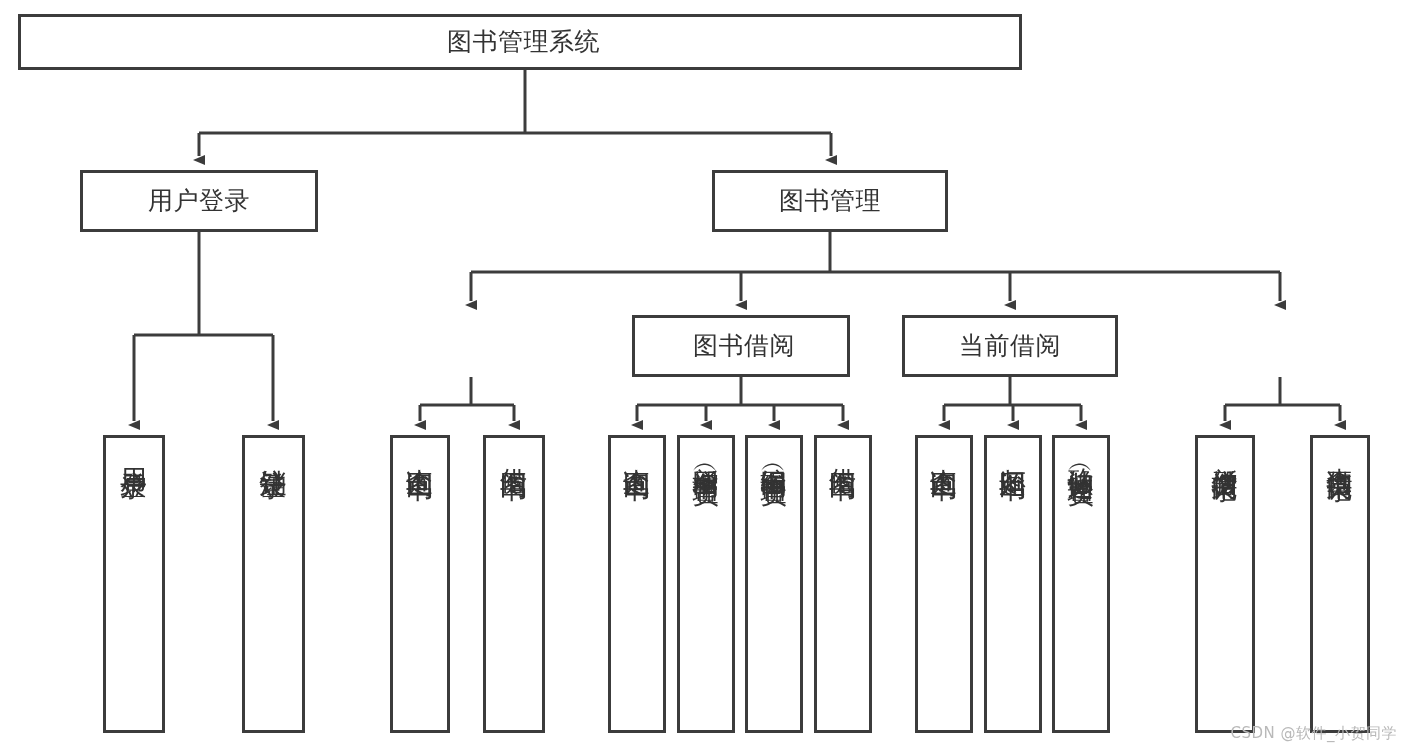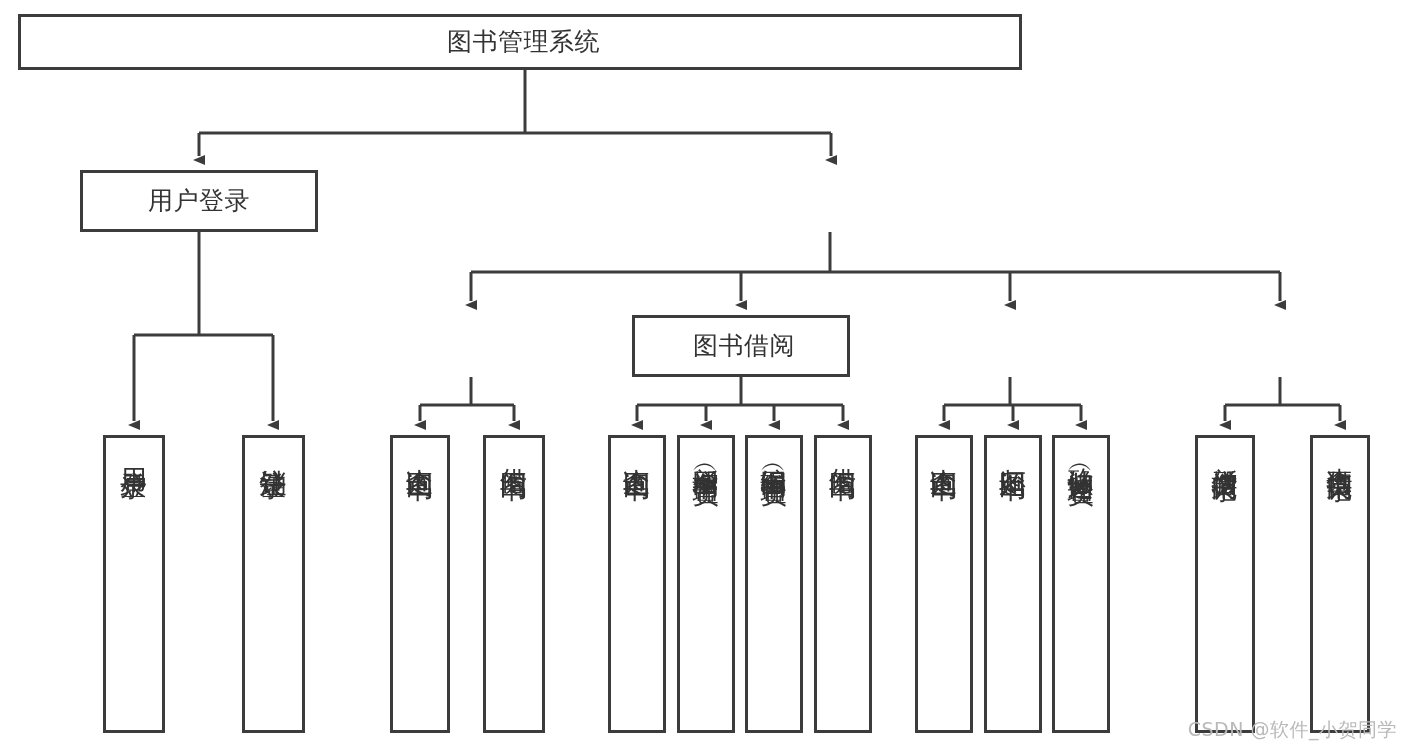--- a/index.html
+++ b/index.html
@@ -61,21 +61,21 @@
     letter-spacing: 2px;
     white-space: nowrap;
   }
   .node.v.tall .label {
     font-size: 26px;
   }
   #watermark {
     position: absolute;
     right: 8px;
     bottom: 4px;
-    font-size: 19px;
+    font-size: 15px;
     color: #b9b9b9;
     letter-spacing: 0.5px;
     z-index: 3;
     white-space: nowrap;
     font-family: "DejaVu Sans", "Liberation Sans", sans-serif;
   }
 </style>
 </head>
 <body>
 
@@ -132,24 +132,30 @@
     </g>
   </svg>
 
   <div class="node h" style="left:18px; top:14px; width:1004px; height:56px;padding-left:7px;">
     <span class="label">图书管理系统</span>
   </div>
 
   <div class="node h" style="left:80px; top:170px; width:238px; height:62px;">
     <span class="label">用户登录</span>
   </div>
+  <div class="node h" style="left:712px; top:170px; width:236px; height:62px;">
+    <span class="label">图书管理</span>
+  </div>
 
   <div class="node h" style="left:632px; top:315px; width:218px; height:62px;padding-left:6px;">
     <span class="label">图书借阅</span>
   </div>
+  <div class="node h" style="left:902px; top:315px; width:216px; height:62px;">
+    <span class="label">当前借阅</span>
+  </div>
 
   <div class="node v" style="left:103px; top:435px; width:62px; height:298px;">
     <span class="label">用户登录</span>
   </div>
   <div class="node v" style="left:242px; top:435px; width:63px; height:298px;">
     <span class="label">注销登录</span>
   </div>
 
   <div class="node v" style="left:390px; top:435px; width:60px; height:298px;">
     <span class="label">查询图书</span>

